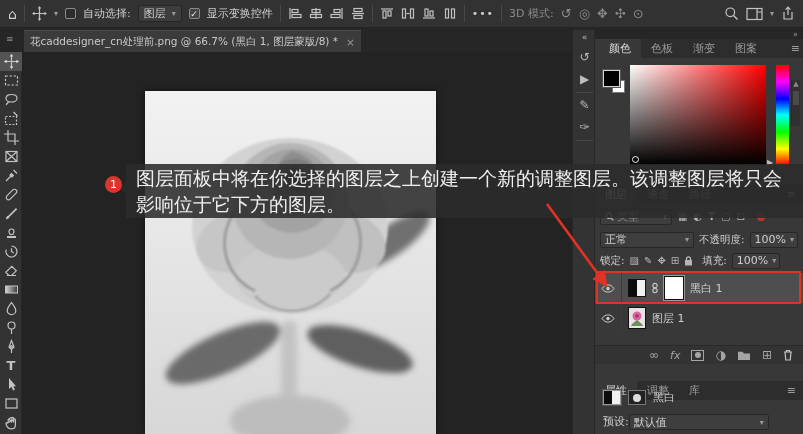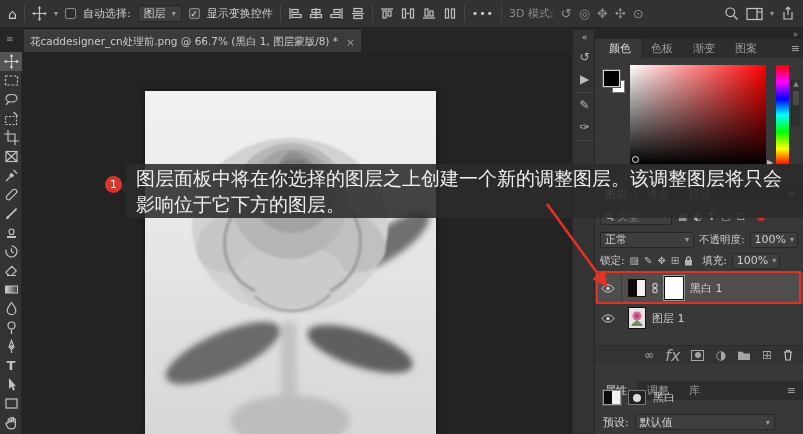--- a/index.html
+++ b/index.html
@@ -497,21 +497,21 @@
               <circle cx="8" cy="8" r="4.5" fill="#d9679e"></circle>
               <circle cx="8" cy="8" r="2" fill="#b23a74"></circle>
               <path d="M8 12c-2 2-5 3-6 6h12c-1-3-4-4-6-6z" fill="#6f8f5c"></path>
             </svg>
         </span>
         <span>图层 1</span>
       </div>
 
       <div class="botrow" style="top:315px">
         <span style="font-size:12px">∞</span>
-        <span style="font-style:italic;font-size:16px">fx</span>
+        <span style="font-style:italic;font-size:11px">fx</span>
         <span class="maskicn">
             <i></i>
           </span>
         <span style="font-size:12px">◑</span>
         <span>
             <svg width="14" height="11">
               <path d="M1 3.5V10h12V3.5H7L5.5 1.8H1Z" fill="#a5a5a5"></path>
             </svg>
           </span>
         <span style="font-size:12px">⊞</span>
@@ -536,21 +536,21 @@
           </div>
         <div class="hamb">≡</div>
       </div>
       <div style="position:absolute;top:360px;left:8px;display:flex;align-items:center;gap:7px">
         <span style="width:18px;height:15px;border:1px solid #999;background:linear-gradient(90deg,#0b0b0b 50%,#f1f1f1 50%);outline:1px solid #555"></span>
         <span style="width:18px;height:15px;background:#222;border:1px solid #777;display:inline-flex;align-items:center;justify-content:center">
             <i style="width:8px;height:8px;border-radius:50%;background:#ddd"></i>
           </span>
         <span>黑白</span>
       </div>
-      <div style="position:absolute;top:384px;left:8px;display:flex;align-items:center;gap:6px">
+      <div style="position:absolute;top:384px;left:8px;display:flex;">
         <span>预设:</span>
         <span class="fieldbox" style="width:140px">
           <span>默认值</span>
             <span class="chev">▾</span>
         </span>
       </div>
       <div class="scroll">▲<div style="margin:3px 1px 0;height:14px;background:#4a4a4a"></div></div>
     </div>
   </div>
 

